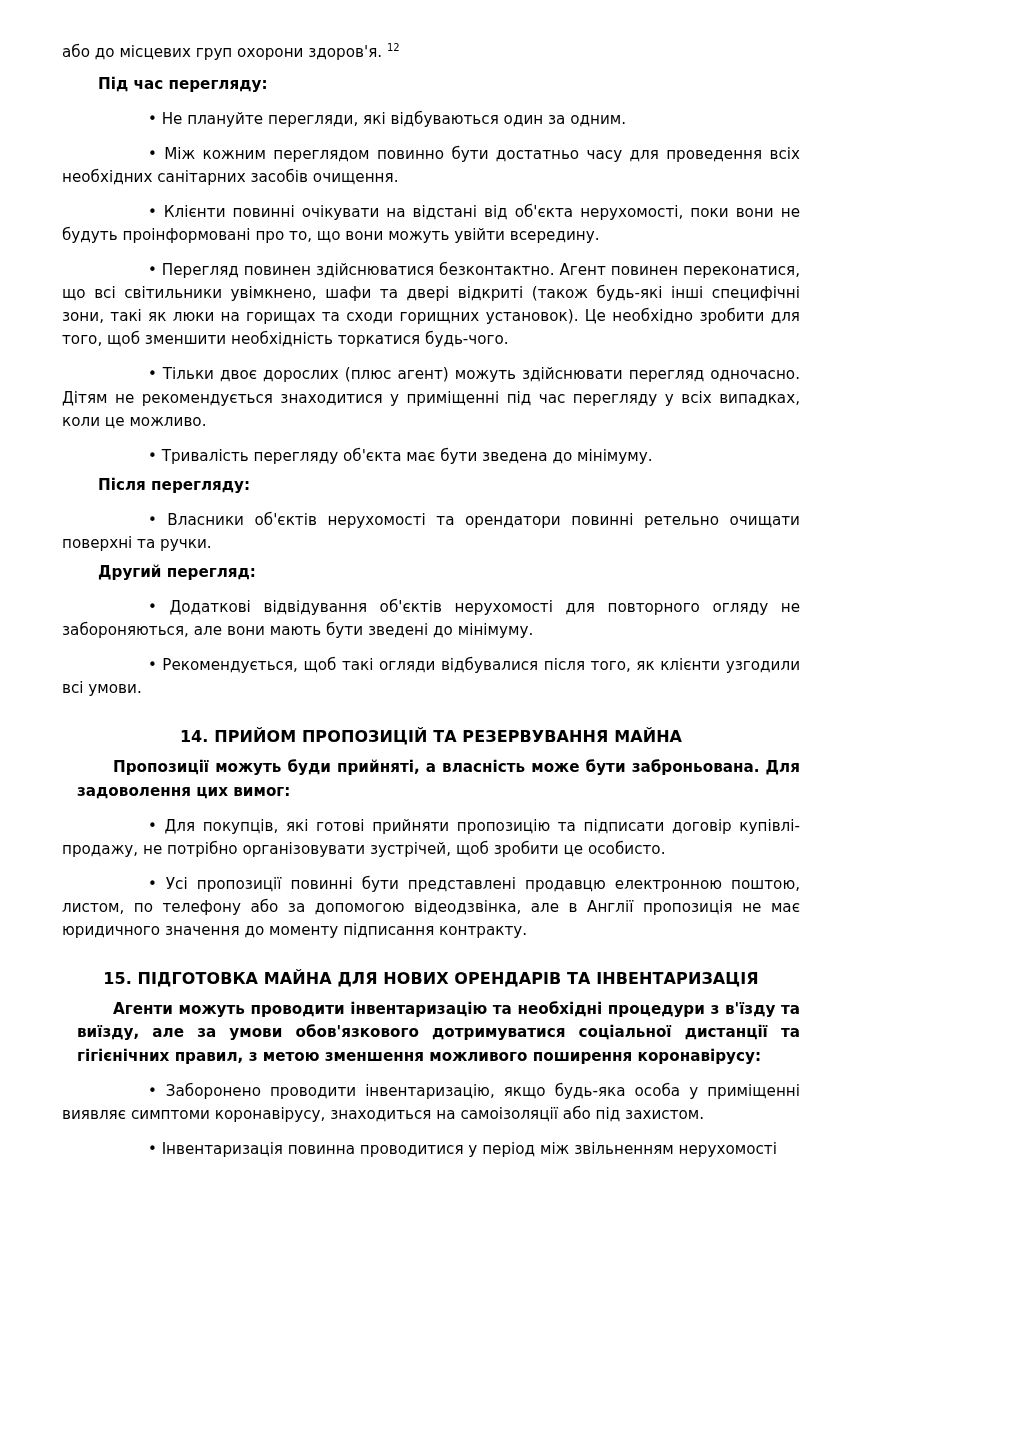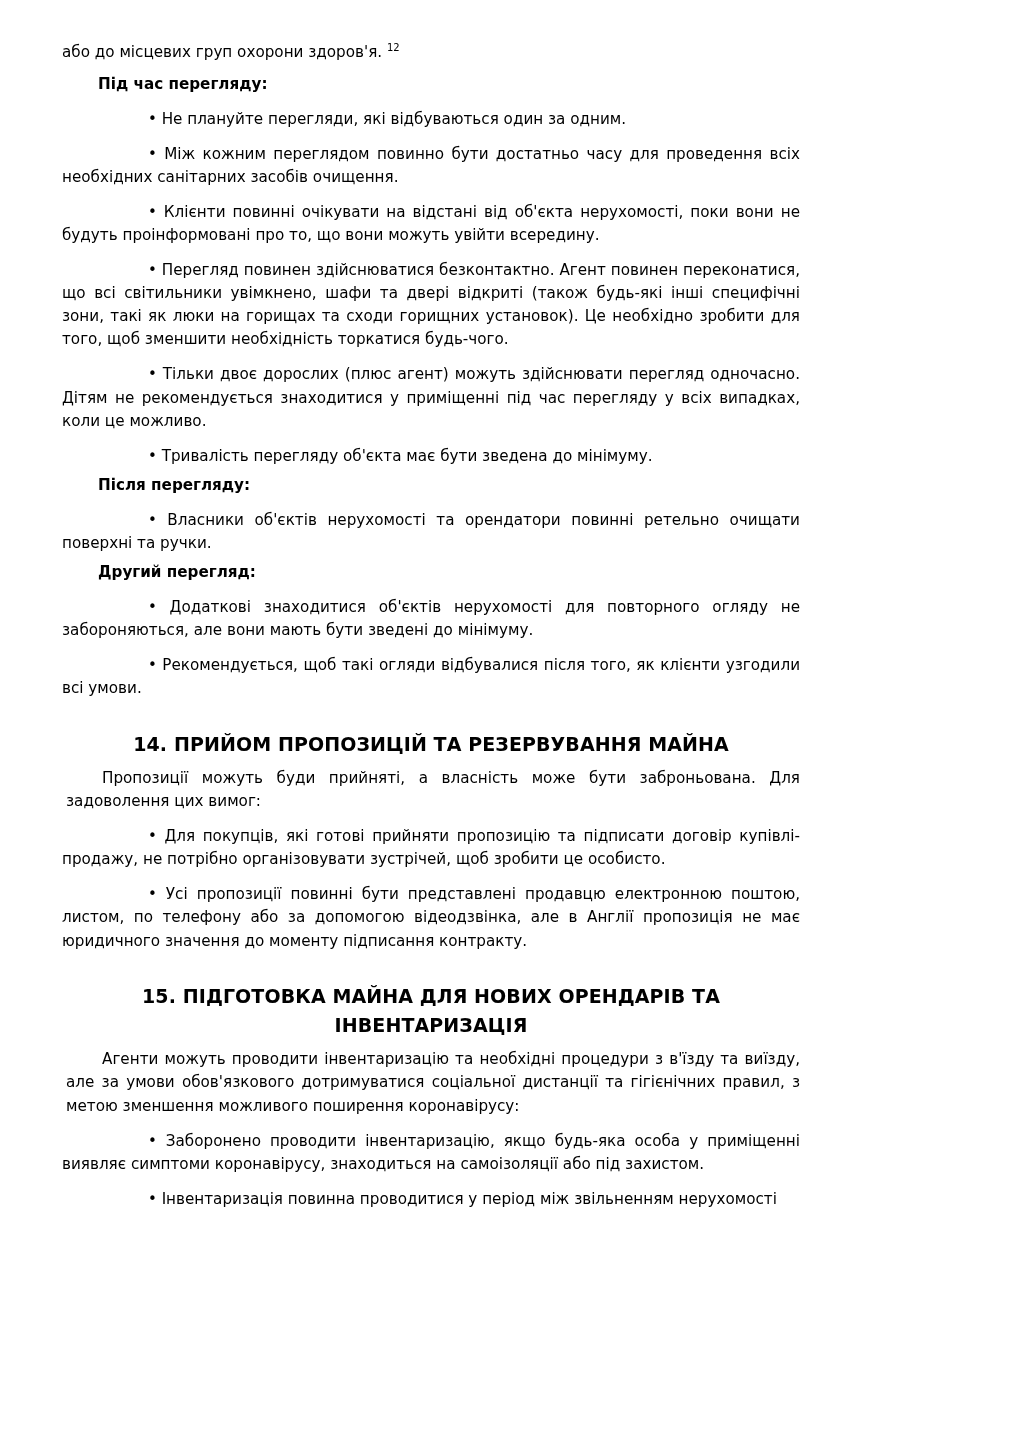--- a/index.html
+++ b/index.html
@@ -46,46 +46,47 @@
     text-indent: 86px;
     text-align: justify;
   }
   .bullet-dot {
     font-size: 15px;
   }
   .section-title {
     font-weight: bold;
     text-align: center;
     margin: 1.55em 0 0.45em 0;
-    font-size: 19px;
+    font-size: 16px;
     letter-spacing: 0.1px;
   }
   .body-para {
-    margin: 0 0 0.38em 4px;
+    margin: 0 0 0.38em 15px;
     text-indent: 36px;
     text-align: justify;
+    font-weight: bold;
   }
 </style>
 </head>
 <body>
 
 <div class="page">
   <div class="doc" id="doc-root">
       <p class="first-line"><span>або до місцевих груп охорони здоров'я.</span> <span class="sup">12</span></p>
       <p class="subhead">Під час перегляду:</p>
       <p class="bullet-para"><span class="bullet-dot">• </span><span>Не плануйте перегляди, які відбуваються один за одним.</span></p>
       <p class="bullet-para"><span class="bullet-dot">• </span><span>Між кожним переглядом повинно бути достатньо часу для проведення всіх необхідних санітарних засобів очищення.</span></p>
       <p class="bullet-para"><span class="bullet-dot">• </span><span>Клієнти повинні очікувати на відстані від об'єкта нерухомості, поки вони не будуть проінформовані про то, що вони можуть увійти всередину.</span></p>
       <p class="bullet-para"><span class="bullet-dot">• </span><span>Перегляд повинен здійснюватися безконтактно. Агент повинен переконатися, що всі світильники увімкнено, шафи та двері відкриті (також будь-які інші специфічні зони, такі як люки на горищах та сходи горищних установок). Це необхідно зробити для того, щоб зменшити необхідність торкатися будь-чого.</span></p>
       <p class="bullet-para"><span class="bullet-dot">• </span><span>Тільки двоє дорослих (плюс агент) можуть здійснювати перегляд одночасно. Дітям не рекомендується знаходитися у приміщенні під час перегляду у всіх випадках, коли це можливо.</span></p>
       <p class="bullet-para"><span class="bullet-dot">• </span><span>Тривалість перегляду об'єкта має бути зведена до мінімуму.</span></p>
       <p class="subhead">Після перегляду:</p>
       <p class="bullet-para"><span class="bullet-dot">• </span><span>Власники  об'єктів нерухомості та орендатори повинні ретельно очищати поверхні та ручки.</span></p>
       <p class="subhead">Другий перегляд:</p>
-      <p class="bullet-para"><span class="bullet-dot">• </span><span>Додаткові знаходитися об'єктів нерухомості для повторного огляду не забороняються, але вони мають бути зведені до мінімуму.</span></p>
+      <p class="bullet-para"><span class="bullet-dot">• </span><span>Додаткові відвідування об'єктів нерухомості для повторного огляду не забороняються, але вони мають бути зведені до мінімуму.</span></p>
       <p class="bullet-para"><span class="bullet-dot">• </span><span>Рекомендується, щоб такі огляди відбувалися після того, як клієнти узгодили всі умови.</span></p>
       <p class="section-title">14. ПРИЙОМ ПРОПОЗИЦІЙ ТА РЕЗЕРВУВАННЯ МАЙНА</p>
       <p class="body-para">Пропозиції можуть буди прийняті, а власність може бути заброньована. Для задоволення цих вимог:</p>
       <p class="bullet-para"><span class="bullet-dot">• </span><span>Для покупців, які готові прийняти пропозицію та підписати договір купівлі-продажу, не потрібно організовувати зустрічей, щоб зробити це особисто.</span></p>
       <p class="bullet-para"><span class="bullet-dot">• </span><span>Усі пропозиції повинні бути представлені продавцю електронною поштою, листом, по телефону або за допомогою відеодзвінка, але в Англії пропозиція не має юридичного значення до моменту підписання контракту.</span></p>
       <p class="section-title">15. ПІДГОТОВКА МАЙНА ДЛЯ НОВИХ ОРЕНДАРІВ ТА ІНВЕНТАРИЗАЦІЯ</p>
       <p class="body-para">Агенти можуть проводити інвентаризацію та необхідні процедури з в'їзду та виїзду, але за умови обов'язкового дотримуватися соціальної дистанції та гігієнічних правил, з метою зменшення можливого поширення коронавірусу:</p>
       <p class="bullet-para"><span class="bullet-dot">• </span><span>Заборонено проводити інвентаризацію, якщо будь-яка особа у приміщенні виявляє симптоми коронавірусу, знаходиться на самоізоляції або під захистом.</span></p>
       <p class="bullet-para"><span class="bullet-dot">• </span><span>Інвентаризація повинна проводитися у період між звільненням нерухомості</span></p>
     </div>

